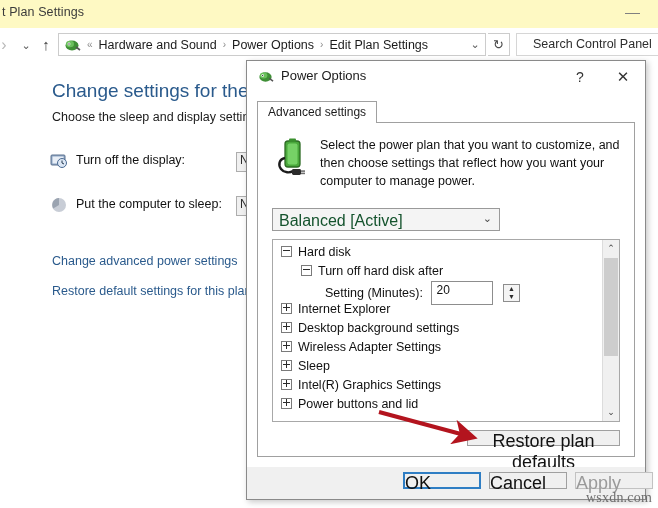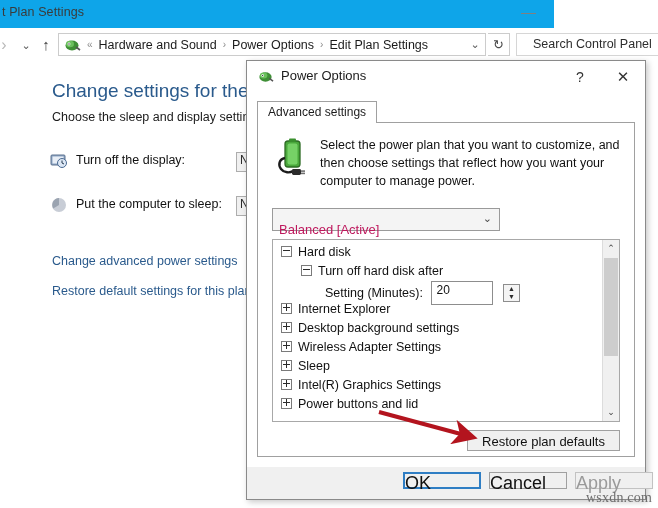--- a/index.html
+++ b/index.html
@@ -21,22 +21,22 @@
   
   #cp-window {
     position: absolute;
     left: 0; top: 0;
     width: 658px; height: 508px;
     background: #ffffff;
   }
   #cp-titlebar {
     position: absolute;
     left: 0; top: 0;
-    width: 554px; height: 28px;
-    background: #0ea5e9;
+    width: 658px; height: 28px;
+    background: #fef9c3;
   }
   #cp-title-text {
     position: absolute;
     left: 2px; top: 5px;
     font-size: 12.5px;
     color: #3b3b3b;
     white-space: nowrap;
     letter-spacing: 0.1px;
   }
   #cp-minimize {
@@ -307,23 +307,23 @@
   #plan-combo {
     position: absolute;
     left: 14px; top: 86px;
     width: 228px; height: 23px;
     border: 1px solid #9a9a9a;
     background: #f4f4f4;
     box-sizing: border-box;
   }
   #plan-combo-text {
     position: absolute;
-    left: 6px; top: 13px;
-    font-size: 13px;
-    color: #be185d;
+    left: 6px; top: 3px;
+    font-size: 16px;
+    color: #14532d;
     white-space: nowrap;
   }
   #plan-combo-arrow {
     position: absolute;
     right: 7px; top: 3px;
     font-size: 11px;
     color: #4a4a4a;
   }
 
   
@@ -443,27 +443,27 @@
     position: absolute;
     left: 1px; top: 18px;
     width: 14px; height: 98px;
     background: #cdcdcd;
   }
 
   
   #restore-btn {
     position: absolute;
     left: 209px; top: 308px;
-    width: 153px; height: 21px;
+    width: 153px; height: 16px;
     border: 1px solid #a0a0a0;
     background: #f0f0f0;
     box-sizing: border-box;
     text-align: center;
     line-height: 21px;
-    font-size: 13px;
+    font-size: 18px;
     color: #111;
   }
 
   
   #dlg-footer {
     position: absolute;
     left: 0; top: 406px;
     width: 398px; height: 32px;
     background: #f0f0f0;
   }

